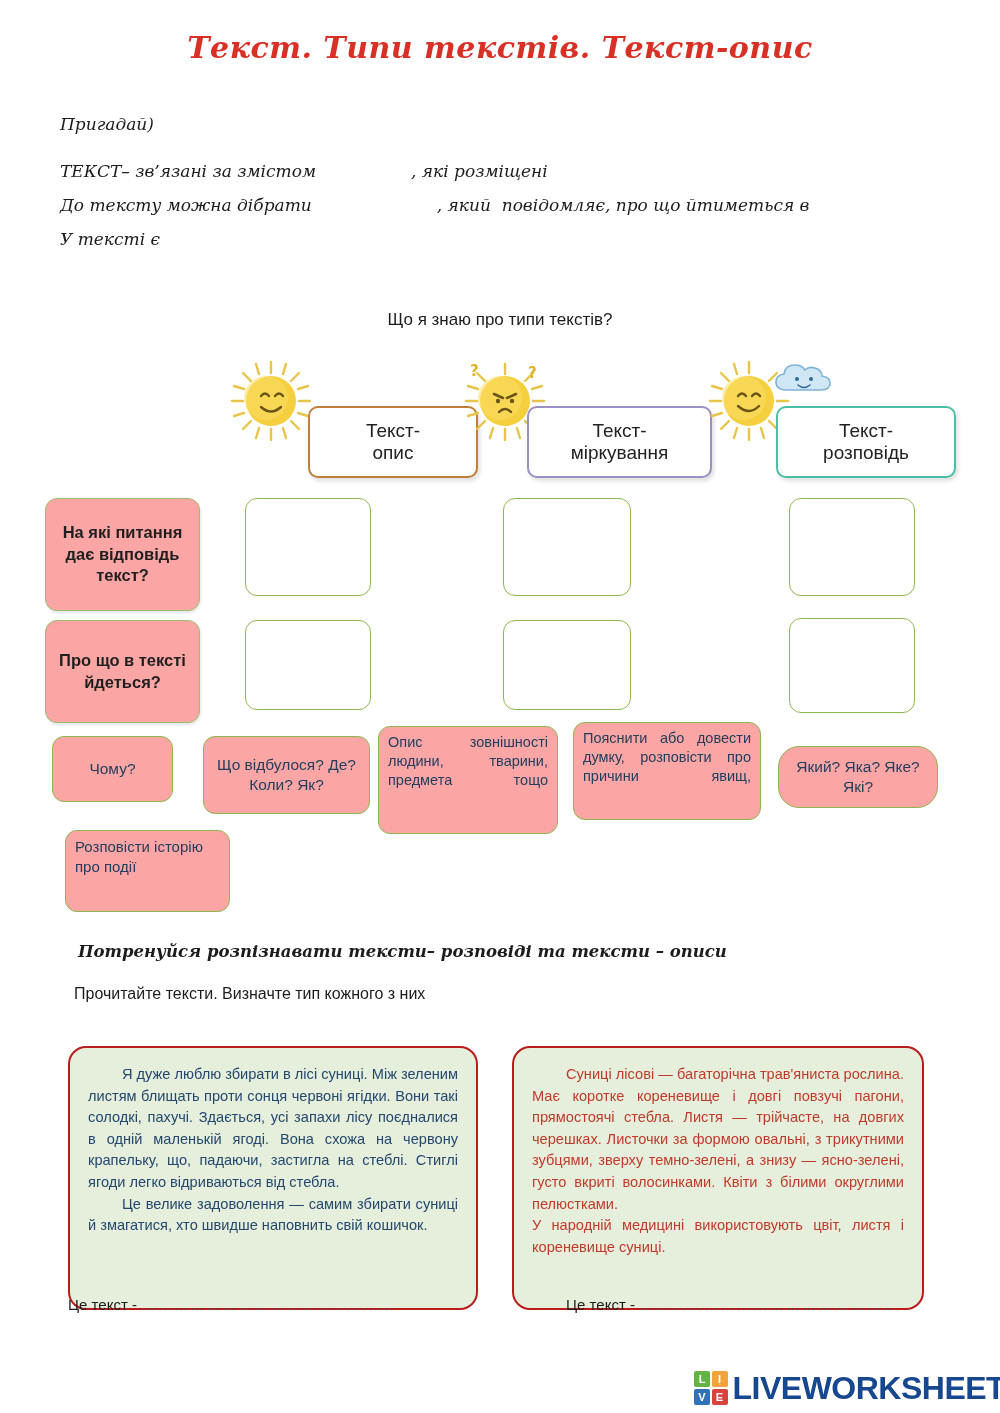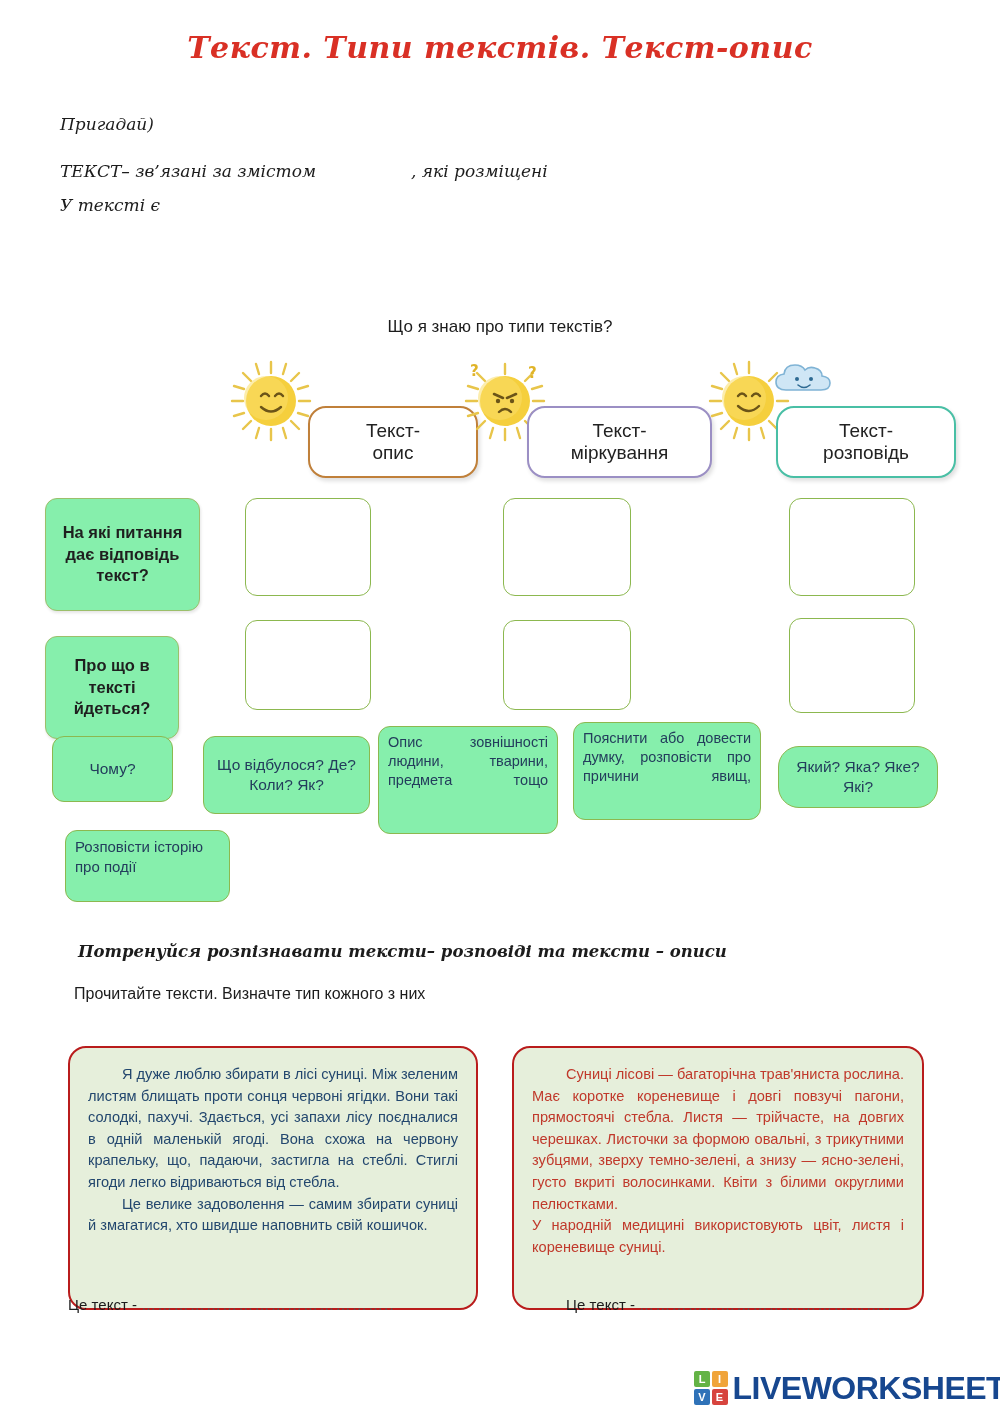--- a/index.html
+++ b/index.html
@@ -51,21 +51,21 @@
     margin-bottom: 11px;
     white-space: pre;
   }
   .def-gap-1 { display: inline-block; width: 95px; }
   .def-gap-2 { display: inline-block; width: 125px; }
 
   
   .section-q {
     position: absolute;
     left: 0;
-    top: 317px;
+    top: 310px;
     width: 1000px;
     text-align: center;
     font-size: 17px;
     font-family: "Liberation Sans", sans-serif;
     color: #1c1c1c;
   }
 
   
   .type-card {
     position: absolute;
@@ -73,21 +73,21 @@
     height: 120px;
   }
   .type-card .label-box {
     position: absolute;
     right: 0;
     bottom: 0;
     width: 170px;
     height: 72px;
     box-sizing: border-box;
     border: 2.5px solid #c0803a;
-    border-radius: 18px;
+    border-radius: 10px;
     background: #ffffff;
     display: flex;
     align-items: center;
     justify-content: center;
     text-align: center;
     font-size: 19px;
     color: #222;
     line-height: 1.18;
     box-shadow: 2px 3px 4px rgba(0,0,0,0.13);
   }
@@ -114,21 +114,21 @@
     top: 2px;
     width: 66px;
     height: 40px;
   }
   .cloud-ico svg { display:block; width:66px; height:40px; }
 
   
   .gbox {
     position: absolute;
     box-sizing: border-box;
-    background: #86efac;
+    background: #fca5a5;
     border: 1.6px solid #8cb84f;
     border-radius: 12px;
     display: flex;
     align-items: center;
     justify-content: center;
     text-align: center;
     font-family: "Liberation Sans", sans-serif;
     font-size: 15.5px;
     color: #233d5c;
     line-height: 1.3;
@@ -151,37 +151,37 @@
     font-size: 14.5px;
   }
   .gbox.leftal {
     text-align: left;
     display: block;
     font-size: 15px;
   }
 
   
   #q-1 { left: 45px;  top: 498px; width: 155px; height: 113px; }
-  #q-2 { left: 45px;  top: 620px; width: 134px; height: 103px; margin-top: 16px; }
+  #q-2 { left: 45px;  top: 620px; width: 155px; height: 103px; }
 
   
   #d-1 { left: 245px; top: 498px; width: 126px; height: 98px; }
   #d-2 { left: 245px; top: 620px; width: 126px; height: 90px; }
   #d-3 { left: 503px; top: 498px; width: 128px; height: 98px; }
   #d-4 { left: 503px; top: 620px; width: 128px; height: 90px; }
   #d-5 { left: 789px; top: 498px; width: 126px; height: 98px; }
   #d-6 { left: 789px; top: 618px; width: 126px; height: 95px; }
 
   
   #o-1 { left: 52px;  top: 736px; width: 121px; height: 66px; }
   #o-2 { left: 203px; top: 736px; width: 167px; height: 78px; }
   #o-3 { left: 378px; top: 726px; width: 180px; height: 108px; }
   #o-4 { left: 573px; top: 722px; width: 188px; height: 98px; }
   #o-5 { left: 778px; top: 746px; width: 160px; height: 62px; border-radius: 21px; }
-  #o-6 { left: 65px;  top: 830px; width: 165px; height: 72px; }
+  #o-6 { left: 65px;  top: 830px; width: 165px; height: 82px; }
 
   
   .practice-hand {
     position: absolute;
     left: 78px;
     top: 942px;
     font-family: "DejaVu Serif", serif;
     font-style: italic;
     font-weight: bold;
     font-size: 16.5px;
@@ -285,20 +285,25 @@
 
 <div class="recall-block">
   <div class="recall-lead">Пригадай)</div>
 
   <div class="def-row">
     <span>ТЕКСТ– зв’язані за змістом</span>
     <span class="def-gap-1"></span>
     <span>, які розміщені</span>
   </div>
 
+  <div class="def-row">
+    <span>До тексту можна дібрати</span>
+    <span class="def-gap-2"></span>
+    <span>, який  повідомляє, про що йтиметься в</span>
+  </div>
 
   <div class="def-row">
     <span>У тексті є</span>
   </div>
 </div>
 
 <div class="section-q">Що я знаю про типи текстів?</div>
 
 <div class="type-card" id="card-opys">
   <div class="sun">

